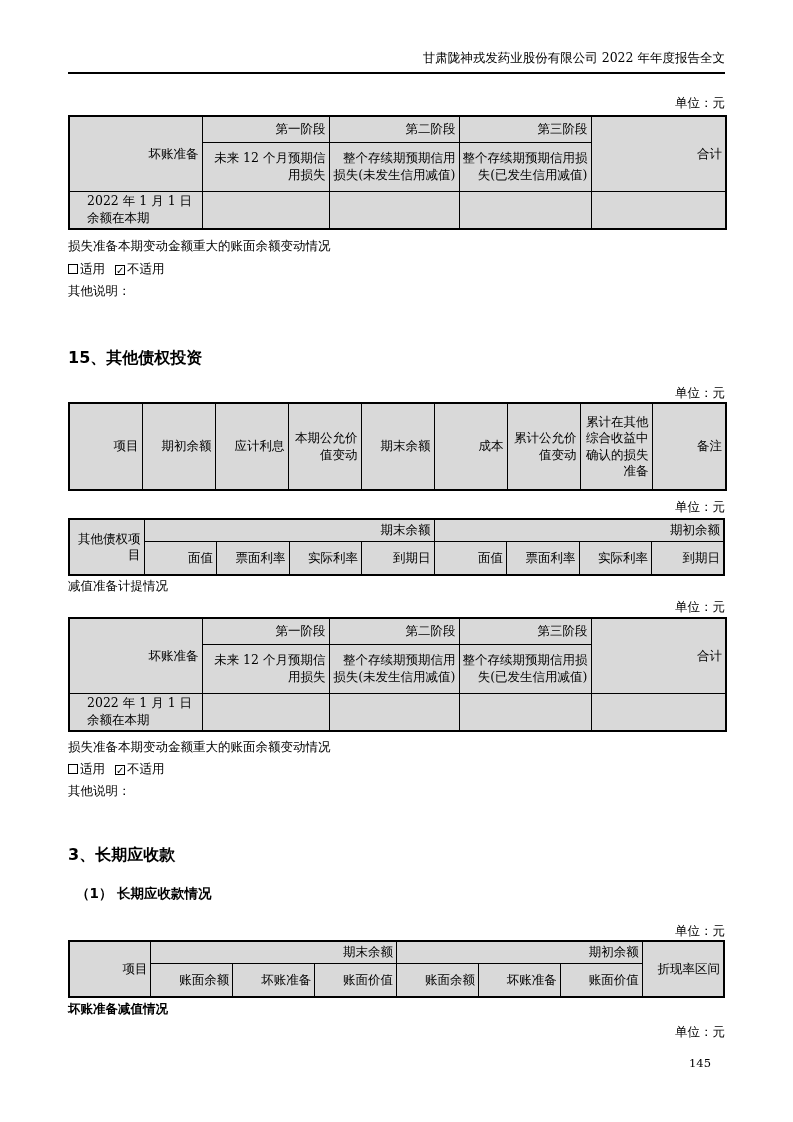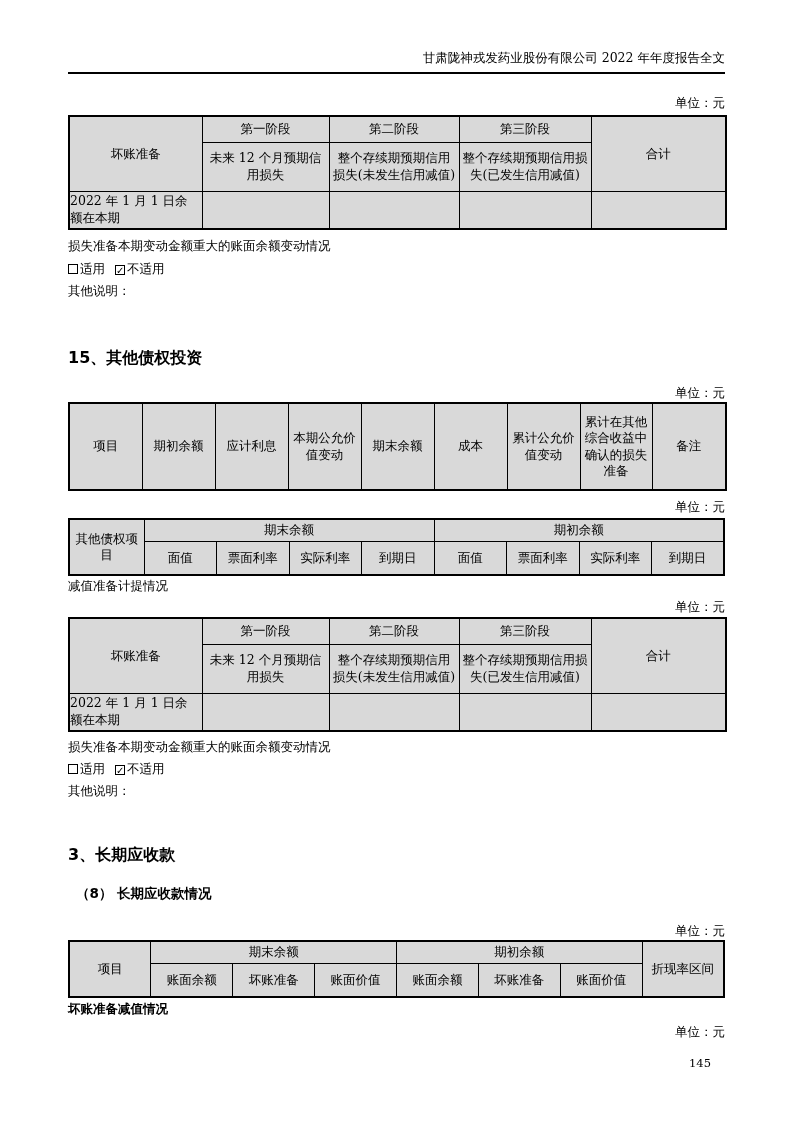--- a/index.html
+++ b/index.html
@@ -35,26 +35,26 @@
     width: 100%;
     border-collapse: collapse;
     border: 2px solid #000;
     background: #d9d9d9;
     table-layout: fixed;
   }
   td {
     border: 1px solid #000;
     font-size: 12.5px;
     line-height: 1.32;
-    text-align: center;
+    text-align: right;
     vertical-align: middle;
     padding: 1px 3px;
     word-break: break-all;
   }
-  td.left { text-align: left; padding-left: 0; }
+  td.left { text-align: left; padding-left: 17px; }
 
   .note-line { font-size: 12.5px; line-height: 14px; }
   .apply-line { font-size: 12.5px; line-height: 15px; }
 
   .cb {
     display: inline-block;
     width: 10px; height: 10px;
     border: 1px solid #000;
     margin-right: 2px;
     position: relative;
@@ -274,21 +274,21 @@
     <div class="note-line mt-note2">损失准备本期变动金额重大的账面余额变动情况</div>
 
     <div class="apply-line mt-apply2">
       <span class="cb"></span><span>适用</span><span class="apply-gap"></span><span class="cb"><span>✓</span></span><span>不适用</span>
     </div>
 
     <div class="note-line mt-other">其他说明：</div>
 
     <div class="section-heading mt-h16">3、长期应收款</div>
 
-    <div class="sub-heading mt-h16sub">（8） 长期应收款情况</div>
+    <div class="sub-heading mt-h16sub">（1） 长期应收款情况</div>
 
     <div class="unit-line mt-unit5">单位：元</div>
 
     <table class="grp-table mt-table5">
       <tbody>
           <tr class="r1">
         <td rowspan="2">项目</td>
         <td colspan="3">期末余额</td>
         <td colspan="3">期初余额</td>
         <td rowspan="2">折现率区间</td>

